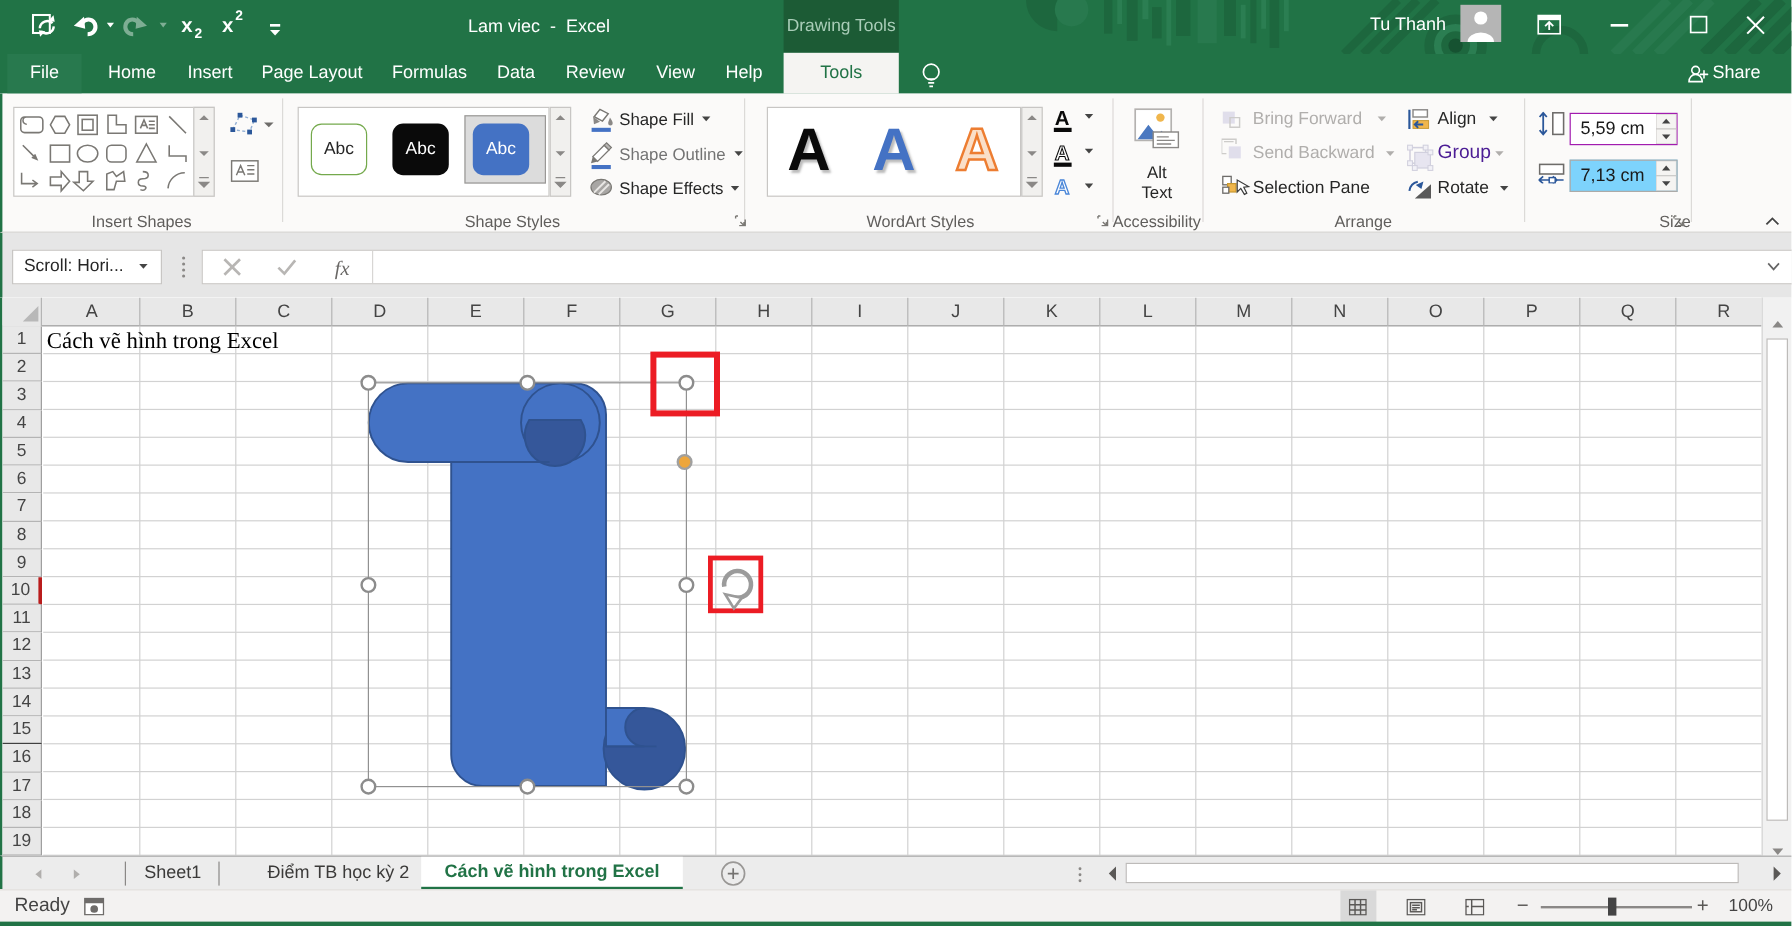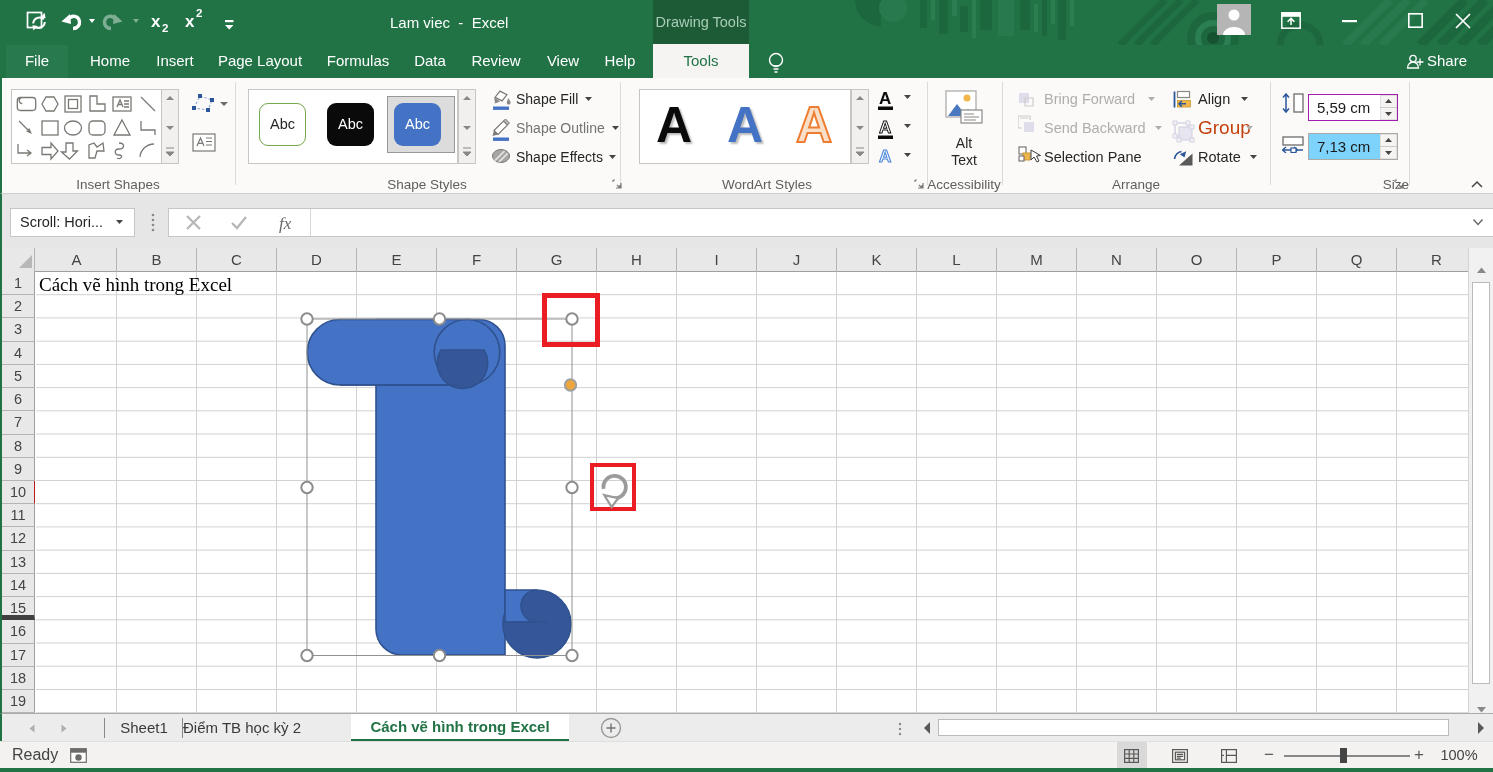--- a/index.html
+++ b/index.html
@@ -63,20 +63,21 @@
         <text x="136" y="30" font-size="11.5">2</text>
  <text x="159" y="25" font-size="17">x</text>
         <text x="170" y="15" font-size="11.5">2</text>
  </g>
  <rect x="199" y="18" width="8.5" height="2.2" fill="#fff"></rect>
  <path d="M199 23 l8.5 0 -4.25 4.5 z" fill="#fff"></path>
 </svg>
 <div class="abs" style="left:0;top:0;width:900px;height:45px;color:#fff;font-size:15px;line-height:45px;text-align:center">
       <span style="position:absolute;left:390px;top:0">Lam viec&nbsp;&nbsp;-&nbsp;&nbsp;Excel</span>
     </div>
+<div class="abs" style="left:1080px;top:0;width:125px;height:45px;color:#fff;font-size:15px;line-height:42px;text-align:right">Tu Thanh</div>
 <div class="abs" style="left:1217px;top:4px;width:34px;height:31px;background:#b5b5b5">
  <svg width="34" height="31" viewBox="0 0 34 31">
         <circle cx="17" cy="11" r="5.5" fill="#fff"></circle>
         <path d="M6 31 a11 8 0 0 1 22 0 z" fill="#fff"></path>
       </svg>
 </div>
 <svg class="abs" style="left:1281px;top:12px" width="20" height="17" viewBox="0 0 20 17">
  <rect x="0.8" y="0.8" width="18.4" height="15.4" fill="none" stroke="#fff" stroke-width="1.5"></rect>
  <rect x="0.8" y="0.8" width="18.4" height="4" fill="#fff"></rect>
  <path d="M10 13 l0 -6 m-3.4 2.8 l3.4 -3.4 3.4 3.4" stroke="#fff" stroke-width="1.5" fill="none"></path>
@@ -295,21 +296,21 @@
 <rect x="1" y="44" width="4" height="4" fill="#eceaf6" stroke="#b0aec8" stroke-width="0.9"></rect>
 <rect x="18" y="35" width="4" height="4" fill="#eceaf6" stroke="#b0aec8" stroke-width="0.9"></rect>
 <rect x="18" y="48" width="4" height="4" fill="#eceaf6" stroke="#b0aec8" stroke-width="0.9"></rect>
 <rect x="5" y="48" width="4" height="4" fill="#eceaf6" stroke="#b0aec8" stroke-width="0.9"></rect>
 </g>
 <path d="M2.5 69 a9 9 0 0 1 7 -7.5" fill="none" stroke="#2b579a" stroke-width="1.7"></path>
 <path d="M7.8 64.2 l6.4 -3 -1.7 6.4 z" fill="#2b579a"></path>
 <path d="M7 75.5 L20.5 75.5 L20.5 63.5 Z" fill="#595959"></path>
 </svg>
     <div class="abs" style="left:1196px;top:11px;width:60px;height:20px;font-size:14.5px;color:#262626;line-height:20px">Align</div>
-    <div class="abs" style="left:1196px;top:40px;width:60px;height:20px;font-size:19px;color:#c2410c;line-height:20px">Group</div>
+    <div class="abs" style="left:1196px;top:40px;width:60px;height:20px;font-size:16px;color:#4c1d95;line-height:20px">Group</div>
     <div class="abs" style="left:1196px;top:69px;width:60px;height:20px;font-size:14.5px;color:#262626;line-height:20px">Rotate</div>
     <svg class="abs" style="left:1238px;top:18px" width="10" height="7" viewBox="0 0 10 7">
       <path d="M1 1 l3.5 4 3.5 -4 z" fill="#444"></path>
     </svg>
     <svg class="abs" style="left:1243px;top:47px" width="10" height="7" viewBox="0 0 10 7">
       <path d="M1 1 l3.5 4 3.5 -4 z" fill="#b0aeac"></path>
     </svg>
     <svg class="abs" style="left:1247px;top:76px" width="10" height="7" viewBox="0 0 10 7">
       <path d="M1 1 l3.5 4 3.5 -4 z" fill="#444"></path>
     </svg>
@@ -385,26 +386,26 @@
     <div class="abs" style="left:1395px;top:0;width:80px;height:24px;font-size:15px;color:#444;text-align:center;line-height:24px;border-right:1px solid #b4b4b4">R</div>
     <div class="abs" style="left:0;top:24.0px;width:33px;height:23.22px;font-size:14.5px;color:#444;text-align:center;line-height:23.22px;border-bottom:1px solid #b4b4b4;border-right:1px solid #9f9f9f;background:#e8e8e8">1</div>
     <div class="abs" style="left:0;top:47.2px;width:33px;height:23.22px;font-size:14.5px;color:#444;text-align:center;line-height:23.22px;border-bottom:1px solid #b4b4b4;border-right:1px solid #9f9f9f;background:#e8e8e8">2</div>
     <div class="abs" style="left:0;top:70.4px;width:33px;height:23.22px;font-size:14.5px;color:#444;text-align:center;line-height:23.22px;border-bottom:1px solid #b4b4b4;border-right:1px solid #9f9f9f;background:#e8e8e8">3</div>
     <div class="abs" style="left:0;top:93.7px;width:33px;height:23.22px;font-size:14.5px;color:#444;text-align:center;line-height:23.22px;border-bottom:1px solid #b4b4b4;border-right:1px solid #9f9f9f;background:#e8e8e8">4</div>
     <div class="abs" style="left:0;top:116.9px;width:33px;height:23.22px;font-size:14.5px;color:#444;text-align:center;line-height:23.22px;border-bottom:1px solid #b4b4b4;border-right:1px solid #9f9f9f;background:#e8e8e8">5</div>
     <div class="abs" style="left:0;top:140.1px;width:33px;height:23.22px;font-size:14.5px;color:#444;text-align:center;line-height:23.22px;border-bottom:1px solid #b4b4b4;border-right:1px solid #9f9f9f;background:#e8e8e8">6</div>
     <div class="abs" style="left:0;top:163.3px;width:33px;height:23.22px;font-size:14.5px;color:#444;text-align:center;line-height:23.22px;border-bottom:1px solid #b4b4b4;border-right:1px solid #9f9f9f;background:#e8e8e8">7</div>
     <div class="abs" style="left:0;top:186.5px;width:33px;height:23.22px;font-size:14.5px;color:#444;text-align:center;line-height:23.22px;border-bottom:1px solid #b4b4b4;border-right:1px solid #9f9f9f;background:#e8e8e8">8</div>
     <div class="abs" style="left:0;top:209.8px;width:33px;height:23.22px;font-size:14.5px;color:#444;text-align:center;line-height:23.22px;border-bottom:1px solid #b4b4b4;border-right:1px solid #9f9f9f;background:#e8e8e8">9</div>
-    <div class="abs" style="left:0;top:233.0px;width:33px;height:23.22px;font-size:14.5px;color:#444;text-align:center;line-height:23.22px;border-bottom:1px solid #b4b4b4;border-right:1px solid #b91c1c;background:#e8e8e8">10</div>
+    <div class="abs" style="left:0;top:233.0px;width:33px;height:23.22px;font-size:14.5px;color:#444;text-align:center;line-height:23.22px;border-bottom:1px solid #b4b4b4;border-right:3px solid #b91c1c;background:#e8e8e8">10</div>
     <div class="abs" style="left:0;top:256.2px;width:33px;height:23.22px;font-size:14.5px;color:#444;text-align:center;line-height:23.22px;border-bottom:1px solid #b4b4b4;border-right:1px solid #9f9f9f;background:#e8e8e8">11</div>
     <div class="abs" style="left:0;top:279.4px;width:33px;height:23.22px;font-size:14.5px;color:#444;text-align:center;line-height:23.22px;border-bottom:1px solid #b4b4b4;border-right:1px solid #9f9f9f;background:#e8e8e8">12</div>
     <div class="abs" style="left:0;top:302.6px;width:33px;height:23.22px;font-size:14.5px;color:#444;text-align:center;line-height:23.22px;border-bottom:1px solid #b4b4b4;border-right:1px solid #9f9f9f;background:#e8e8e8">13</div>
     <div class="abs" style="left:0;top:325.9px;width:33px;height:23.22px;font-size:14.5px;color:#444;text-align:center;line-height:23.22px;border-bottom:1px solid #b4b4b4;border-right:1px solid #9f9f9f;background:#e8e8e8">14</div>
-    <div class="abs" style="left:0;top:349.1px;width:33px;height:23.22px;font-size:14.5px;color:#444;text-align:center;line-height:23.22px;border-bottom:5px solid #404040;border-right:1px solid #9f9f9f;background:#e8e8e8">15</div>
+    <div class="abs" style="left:0;top:349.1px;width:33px;height:23.22px;font-size:14.5px;color:#444;text-align:center;line-height:23.22px;border-bottom:1px solid #404040;border-right:1px solid #9f9f9f;background:#e8e8e8">15</div>
     <div class="abs" style="left:0;top:372.3px;width:33px;height:23.22px;font-size:14.5px;color:#444;text-align:center;line-height:23.22px;border-bottom:1px solid #b4b4b4;border-right:1px solid #9f9f9f;background:#e8e8e8">16</div>
     <div class="abs" style="left:0;top:395.5px;width:33px;height:23.22px;font-size:14.5px;color:#444;text-align:center;line-height:23.22px;border-bottom:1px solid #b4b4b4;border-right:1px solid #9f9f9f;background:#e8e8e8">17</div>
     <div class="abs" style="left:0;top:418.7px;width:33px;height:23.22px;font-size:14.5px;color:#444;text-align:center;line-height:23.22px;border-bottom:1px solid #b4b4b4;border-right:1px solid #9f9f9f;background:#e8e8e8">18</div>
     <div class="abs" style="left:0;top:442.0px;width:33px;height:23.22px;font-size:14.5px;color:#444;text-align:center;line-height:23.22px;border-bottom:1px solid #b4b4b4;border-right:1px solid #9f9f9f;background:#e8e8e8">19</div>
     <svg class="abs" style="left:0;top:0" width="1468" height="466" viewBox="0 0 1468 466">
       <rect x="114" y="24" width="1" height="442" fill="#d2d2d2"></rect>
       <rect x="194" y="24" width="1" height="442" fill="#d2d2d2"></rect>
       <rect x="274" y="24" width="1" height="442" fill="#d2d2d2"></rect>
       <rect x="354" y="24" width="1" height="442" fill="#d2d2d2"></rect>
       <rect x="434" y="24" width="1" height="442" fill="#d2d2d2"></rect>
@@ -486,21 +487,21 @@
     </svg>
   </div>
 <div class="abs" style="left:0;top:713px;width:1493px;height:28px;background:#ececec;border-top:1px solid #ababab;border-left:2px solid #217346">
     <svg class="abs" style="left:26px;top:10px" width="46" height="9" viewBox="0 0 46 9">
       <path d="M6.5 0.5 L1.5 4.5 L6.5 8.5 z" fill="#b0aeac"></path>
       <path d="M33.5 0.5 L38.5 4.5 L33.5 8.5 z" fill="#b0aeac"></path>
     </svg>
     <div class="abs" style="left:102px;top:4px;width:1px;height:20px;background:#8a8886"></div>
     <div class="abs" style="left:104px;top:0;width:76px;height:28px;font-size:15px;color:#3b3a39;text-align:center;line-height:27px">Sheet1</div>
     <div class="abs" style="left:180px;top:4px;width:1px;height:20px;background:#8a8886"></div>
-    <div class="abs" style="left:181px;top:0;width:168px;height:28px;font-size:15px;color:#3b3a39;text-align:left;line-height:27px">Điểm TB học kỳ 2</div>
+    <div class="abs" style="left:171px;top:0;width:168px;height:28px;font-size:15px;color:#3b3a39;text-align:right;line-height:27px">Điểm TB học kỳ 2</div>
     <div class="abs" style="left:349px;top:0;width:218px;height:28px;background:#fff;border-bottom:3px solid #217346;font-size:15px;font-weight:bold;color:#217346;text-align:center;line-height:25px">Cách vẽ hình trong Excel</div>
     <svg class="abs" style="left:598px;top:3px" width="22" height="22" viewBox="0 0 22 22">
       <circle cx="11" cy="11" r="9.5" fill="none" stroke="#9a9896" stroke-width="1.4"></circle>
       <path d="M11 6.5 l0 9 M6.5 11 l9 0" stroke="#757371" stroke-width="1.4"></path>
     </svg>
     <svg class="abs" style="left:895px;top:8px" width="7" height="14" viewBox="0 0 7 14">
       <g fill="#8a8886">
         <circle cx="3" cy="2" r="1.2"></circle>
         <circle cx="3" cy="7" r="1.2"></circle>
         <circle cx="3" cy="12" r="1.2"></circle>

